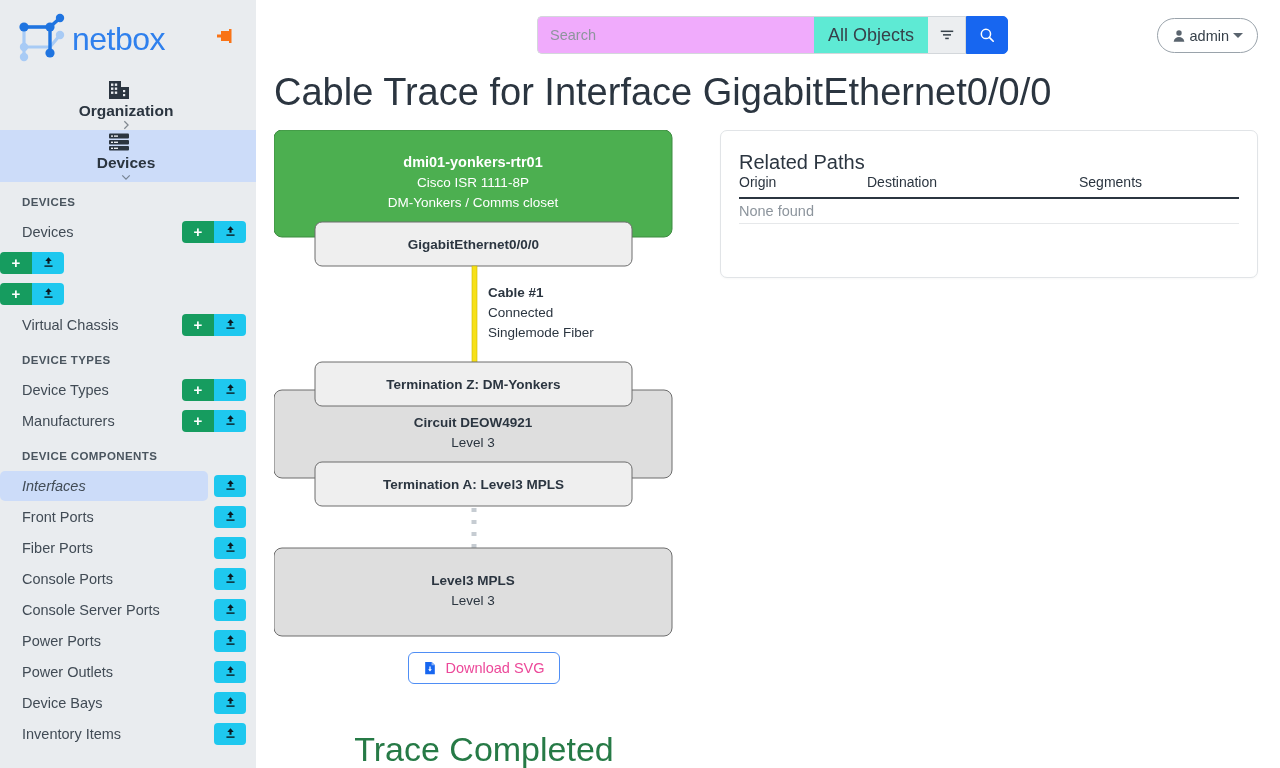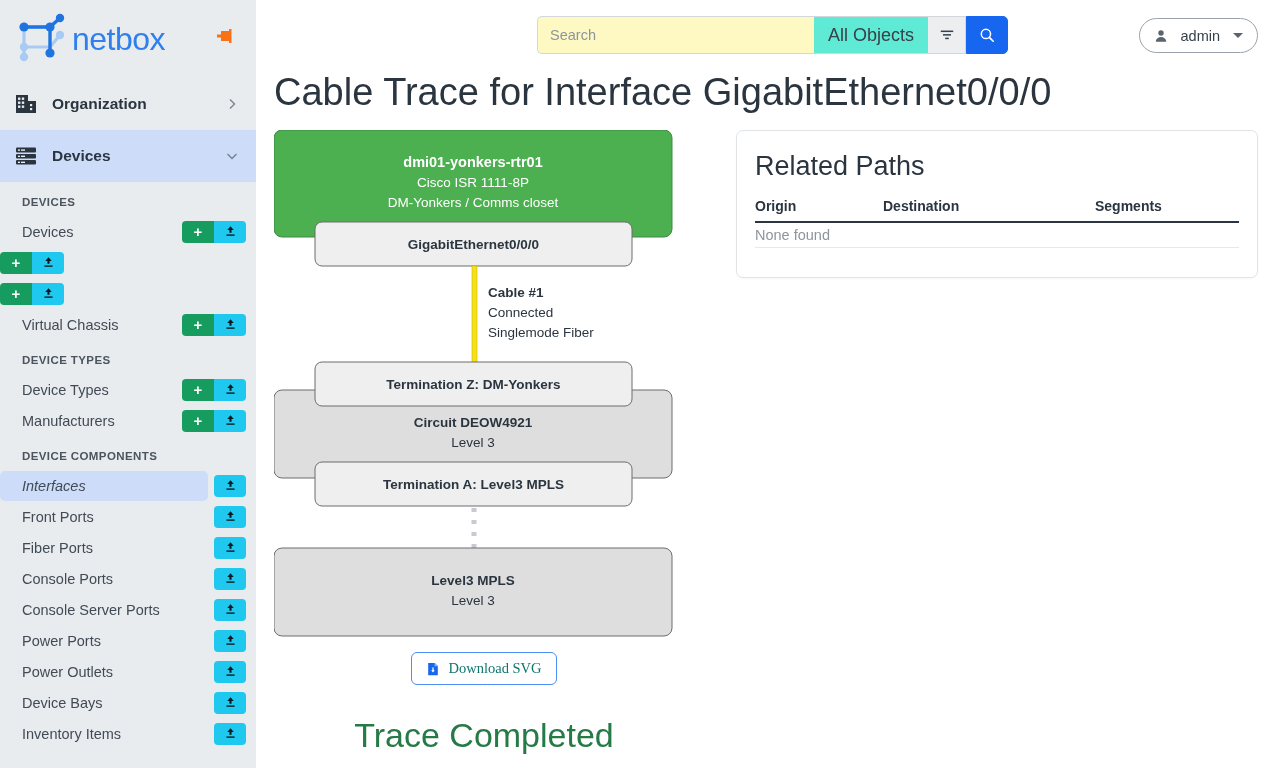--- a/index.html
+++ b/index.html
@@ -35,20 +35,21 @@
   }
   .pin-icon {
     position: absolute; right: 22px; top: 28px;
     width: 22px; height: 16px;
   }
 
   .nav-group {
     display: flex; align-items: center;
     height: 52px; padding: 0 18px 0 14px;
     cursor: pointer;
+    flex-direction: column;
   }
   .nav-group.active { background: #ccdcf9; }
   .nav-group .ngicon { width: 24px; height: 24px; margin-right: 14px; flex: none; }
   .nav-group .nglabel { font-size: 15.5px; font-weight: 700; color: #2b3540; flex: 1; }
   .nav-group .ngchev { width: 12px; height: 12px; opacity: .65; }
 
   .section-head {
     font-size: 11.5px; font-weight: 700; letter-spacing: .4px;
     color: #4a555f; text-transform: uppercase;
     padding: 14px 0 8px 22px;
@@ -87,21 +88,21 @@
   .search-wrap {
     display: flex; align-items: stretch; height: 38px;
     margin-left: auto; margin-right: auto;
     position: absolute; left: 281px; top: 16px;
   }
   .search-input {
     width: 277px; height: 38px;
     border: 1px solid #d3d7db; border-right: none;
     border-radius: 5px 0 0 5px;
     padding: 0 12px; font-size: 14.5px; color: #37414a;
-    background: #fef9c3; outline: none;
+    background: #f0abfc; outline: none;
     font-family: "Liberation Sans", sans-serif;
   }
   .search-input::placeholder { color: #8d959d; }
   .obj-select {
     display: flex; align-items: center; justify-content: center;
     min-width: 102px; padding: 0 14px;
     background: #5eead4; border: 1px solid #d3d7db; border-left: none; border-right: none;
     font-size: 18px; color: #37414a; cursor: pointer;
   }
   .filter-btn {
@@ -109,64 +110,64 @@
     background: #eceef0; border: 1px solid #d3d7db; border-left: none;
     cursor: pointer;
   }
   .go-btn {
     width: 42px; display: flex; align-items: center; justify-content: center;
     background: #1766f0; border: 1px solid #1766f0;
     border-radius: 0 5px 5px 0; cursor: pointer;
   }
   .user-btn {
     position: absolute; right: 22px; top: 18px;
-    display: flex; align-items: center; gap: 13px;
+    display: flex; align-items: center; gap: 4px;
     height: 35px; padding: 0 14px;
     border: 1px solid #9aa3ab; border-radius: 18px;
     font-size: 14.5px; color: #37414a; cursor: pointer; background: #fff;
   }
   .caret { width: 0; height: 0; border-left: 5px solid transparent;
     border-right: 5px solid transparent; border-top: 5px solid #5a646e; }
 
   .page-title {
     font-size: 38px; font-weight: 400; color: #2b3540;
     padding: 0 0 0 18px; margin: 2px 0 0 0; line-height: 40px;
   }
 
-  .content { display: flex; padding: 18px 22px 0 18px; gap: 42px; }
+  .content { display: flex; padding: 18px 22px 0 18px; gap: 26px; }
 
   
   .trace-col { width: 420px; flex: none; position: relative; }
   .trace-svg { display: block; }
 
   .dl-wrap { display: flex; justify-content: center; margin-top: 12px; }
   .dl-btn {
     display: inline-flex; align-items: center; gap: 8px;
     border: 1px solid #4f8ef5; border-radius: 6px;
-    background: #fff; color: #0f766e;
+    background: #fff; color: #ec4899;
     font-size: 14.5px; padding: 7px 14px; cursor: pointer;
-    font-family: Liberation Serif, serif;
+    font-family: Liberation Sans, sans-serif;
   }
   .trace-status {
     text-align: center; color: #267a46;
-    font-size: 34px; font-weight: 400; margin-top: 30px; line-height: 40px;
+    font-size: 34px; font-weight: 400; margin-top: 45px; line-height: 40px;
   }
 
   
   .card {
     flex: 1; background: #fff;
     border: 1px solid #e1e4e7; border-radius: 7px;
     padding: 20px 18px 18px 18px;
     height: 148px;
     box-shadow: 0 1px 2px rgba(0,0,0,.03);
   }
-  .card-title { font-size: 27px; font-weight: 400; color: #2b3540; margin-bottom: 16px; }
+  .card-title { font-size: 20px; font-weight: 400; color: #2b3540; }
   table.paths { width: 100%; border-collapse: collapse; }
   table.paths th {
-    text-align: left; font-size: 14px; font-weight: 700; color: #2b3540;
+    text-align: left; font-size: 14px; font-weight: 400; color: #2b3540;
     padding: 0 0 7px 0; border-bottom: 2px solid #2b3540;
   }
   table.paths th.c1 { width: 128px; }
   table.paths th.c2 { width: 212px; }
   table.paths td {
     font-size: 14.5px; color: #8d959d;
     padding: 4px 0; border-bottom: 1px solid #e6e8ea;
   }
 </style>
 </head>

